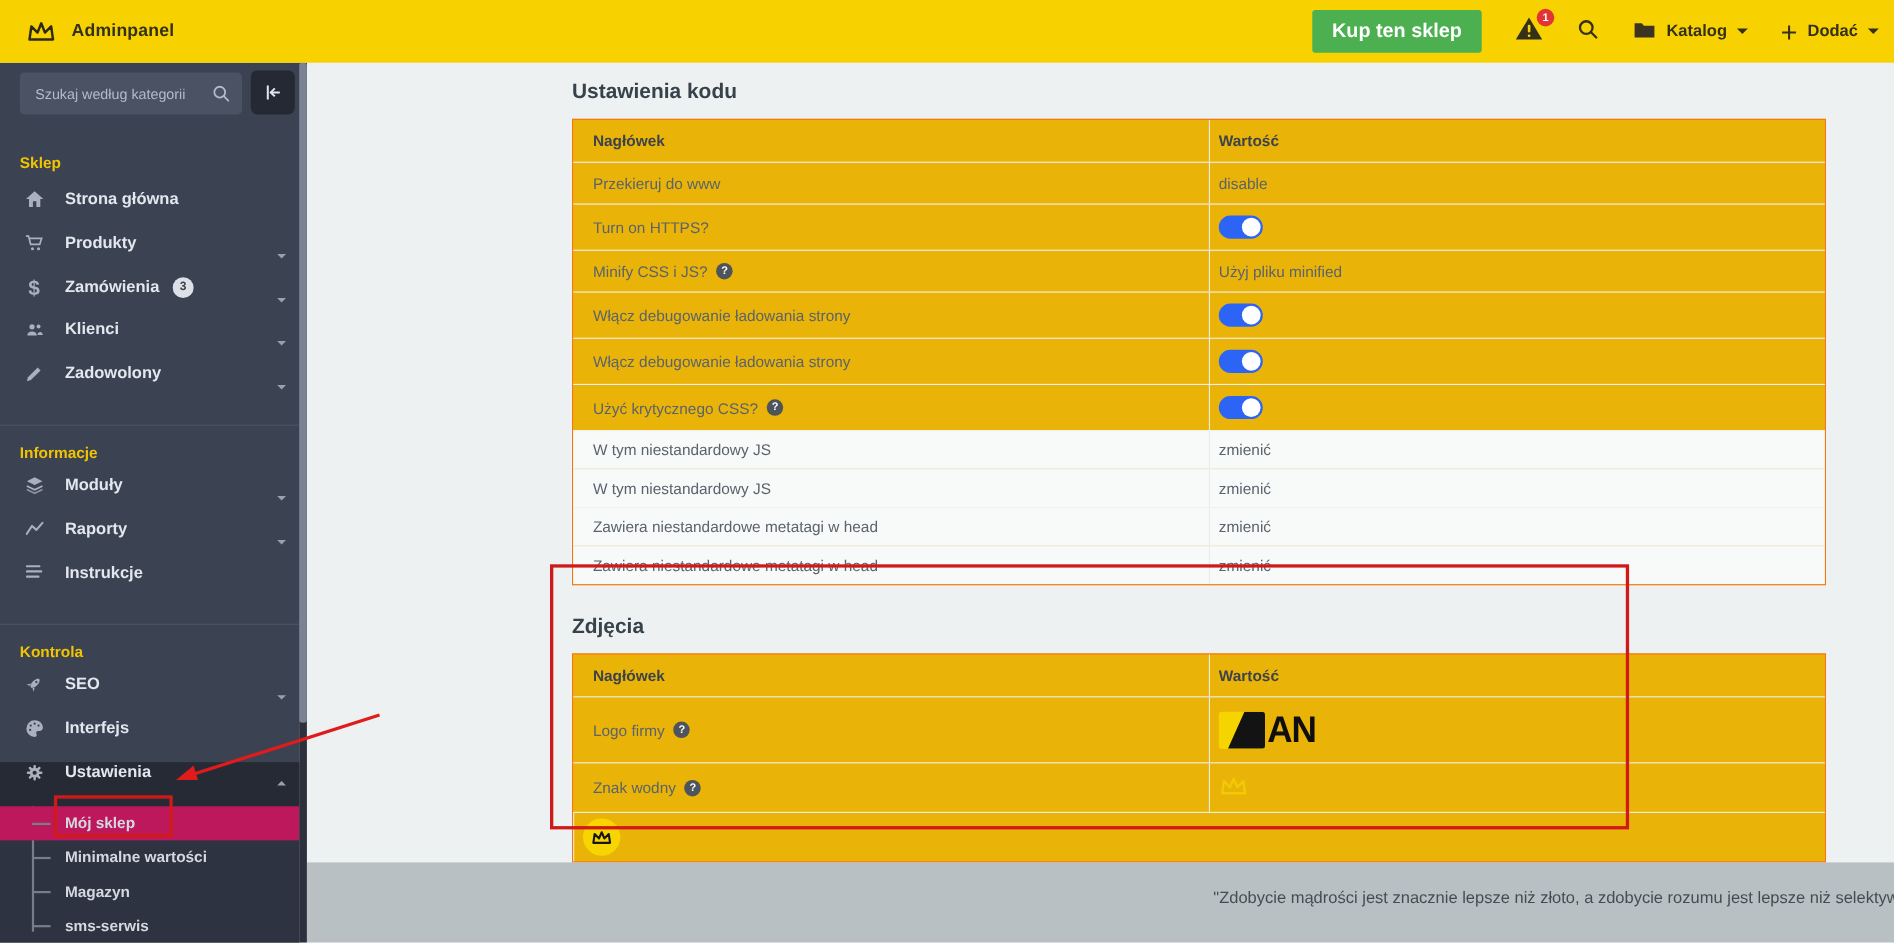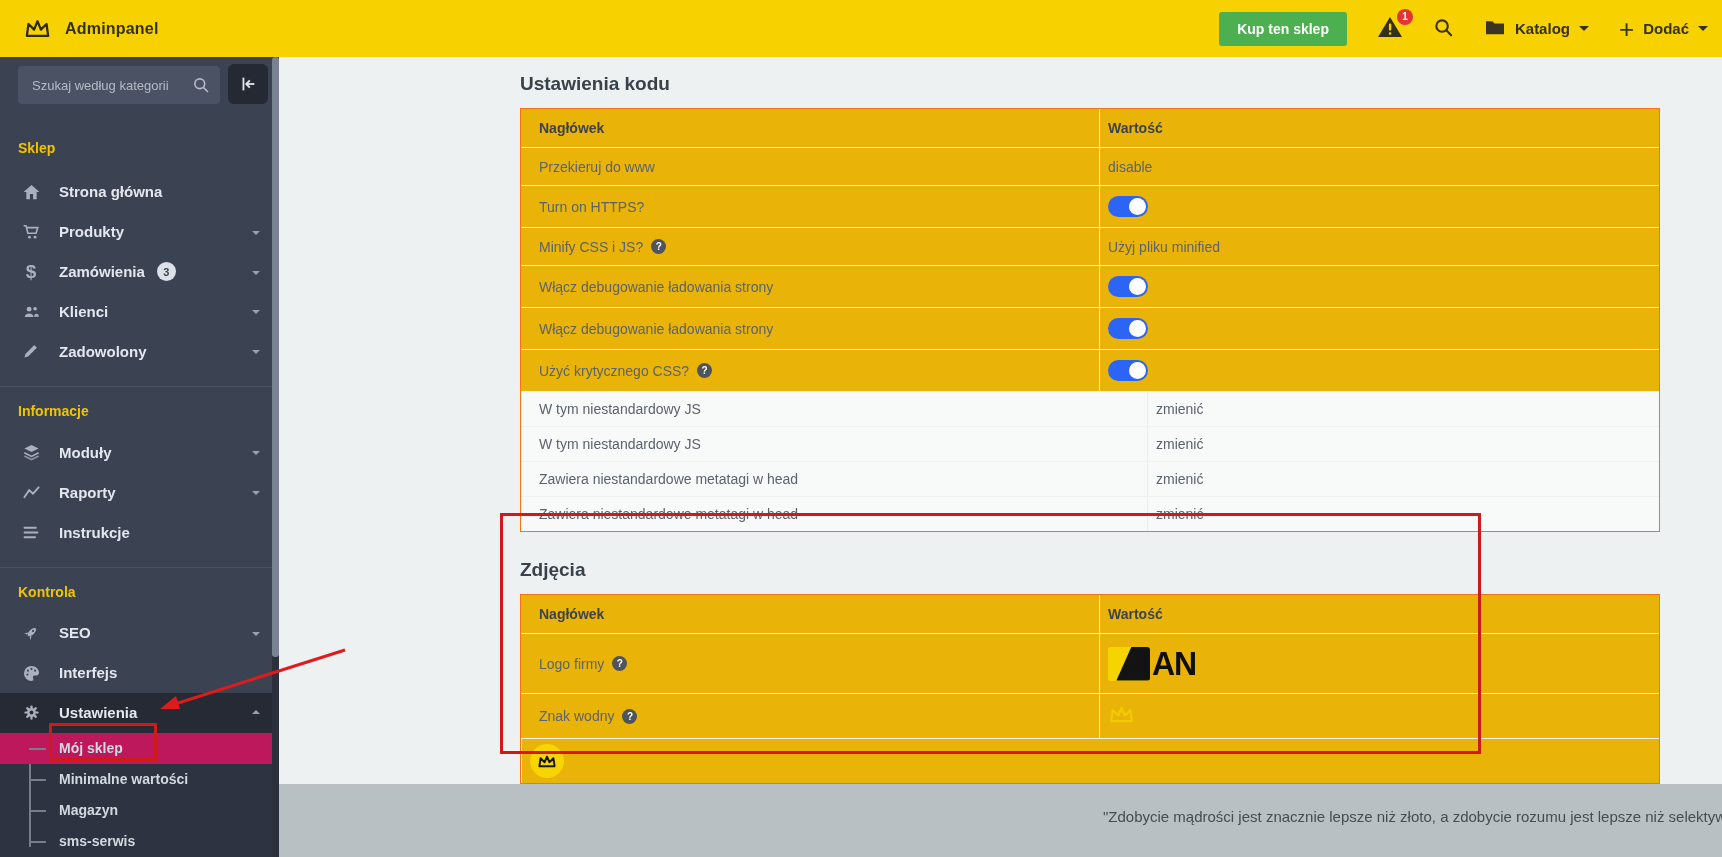--- a/index.html
+++ b/index.html
@@ -5,21 +5,21 @@
   * { box-sizing: border-box; margin: 0; padding: 0; }
   html,body { width:1722px; height:857px; overflow:hidden;
     font-family:"Liberation Sans", sans-serif; background:#eef1f2; }
 
   
   .topbar { height:57px; background:#f8d200; display:flex; align-items:center;
     padding:0 14px 0 24px; position:relative; z-index:5; }
   .brand-crown { display:flex; align-items:center; }
   .brand-title { margin-left:14px; font-size:16px; font-weight:700; color:#33301c; letter-spacing:.2px;}
   .topbar-spacer { flex:1; }
-  .buy-btn { background:#4caf50; color:#fff; font-weight:700; font-size:14px;
+  .buy-btn { background:#4caf50; color:#fff; font-weight:700; font-size:18px;
     border:none; border-radius:3px; padding:9px 18px; cursor:pointer; }
   .tb-group { display:flex; align-items:center; margin-left:30px; color:#35301a;
     font-size:15px; font-weight:700; gap:9px; cursor:pointer; }
   .alert-wrap { position:relative; margin-left:30px; cursor:pointer; }
   .alert-badge { position:absolute; top:-6px; right:-10px; width:16px; height:16px;
     background:#e23434; border-radius:50%; color:#fff; font-size:10px; font-weight:700;
     display:flex; align-items:center; justify-content:center; }
   .caret-down { width:0; height:0; border:5px solid transparent; border-top-color:#35301a;
     margin-top:5px; }
   .plus-glyph { font-size:26px; font-weight:400; color:#35301a; line-height:20px; }
@@ -38,21 +38,21 @@
   .search-input::placeholder { color:#b4bac6; }
   .search-wrap svg { position:absolute; right:10px; top:10px; }
   .collapse-btn { width:40px; height:40px; background:#242933; border:none; border-radius:6px;
     display:flex; align-items:center; justify-content:center; cursor:pointer; flex-shrink:0; }
 
   .s-header { color:#f2c400; font-size:14px; font-weight:700; padding-left:18px; height:20px; }
   .s-header.first { margin-top:36px; }
   .s-divider { height:1px; background:#4c5365; margin-top:15px; }
   .s-divider + .s-header { margin-top:16px; }
 
-  .s-item { height:40px; display:flex; align-items:center; padding-left:20px;
+  .s-item { height:40px; display:flex; align-items:flex-start; padding-left:20px;
     position:relative; cursor:pointer; color:#e3e7ee; }
   .s-item.first-of-group { margin-top:12px; }
   .sec2 .s-item.first-of-group, .sec3 .s-item.first-of-group { margin-top:9px; }
   .s-ic { width:22px; display:flex; justify-content:center; }
   .s-label { margin-left:17px; font-size:15px; font-weight:700; }
   .s-badge { margin-left:12px; width:19px; height:19px; background:#dde0e6; color:#3b4252;
     border-radius:50%; font-size:11px; font-weight:700; display:flex; align-items:center;
     justify-content:center; }
   .s-chevron { position:absolute; right:12px; width:0; height:0; border:4.5px solid transparent; }
   .s-chevron.down { border-top-color:#9aa1ae; top:19px; }
@@ -75,21 +75,21 @@
 
   
   .main { flex:1; background:#eef1f2; display:flex; flex-direction:column; overflow:hidden; }
   .content { flex:1; padding:10px 62px 0 241px; }
   .sec-title { font-size:19px; font-weight:700; color:#37424a; margin:6px 0 13px; }
   .photos-title { margin-top:27px; }
 
   .table { background:#eab308; border:1px solid #f97316; width:1140px; }
   .t-row { display:flex; border-top:1px solid #f1f1f1; align-items:stretch; }
   .t-row:first-child { border-top:none; }
-  .t-row.gray { background:#f8f9f9;gap:48px; }
+  .t-row.gray { background:#f8f9f9; }
   .col-a { width:578px; display:flex; align-items:center; padding-left:18px; }
   .col-b { flex:1; display:flex; align-items:center; padding-left:8px;
     border-left:1px solid #ececec; }
   .t-head { height:38px; font-weight:700; color:#3c434a; font-size:14px; }
   .t-head .col-a, .t-head .col-b { font-weight:700; }
   .h38 { height:38px; } .h42 { height:42px; } .h35 { height:35px; }
   .h60 { height:60px; } .h45 { height:45px; }
   .cell-text { font-size:14px; color:#5b636c; }
   .help { display:inline-flex; width:15px; height:15px; border-radius:50%; background:#4d545c;
     color:#fff; font-size:10px; font-weight:700; align-items:center; justify-content:center;

